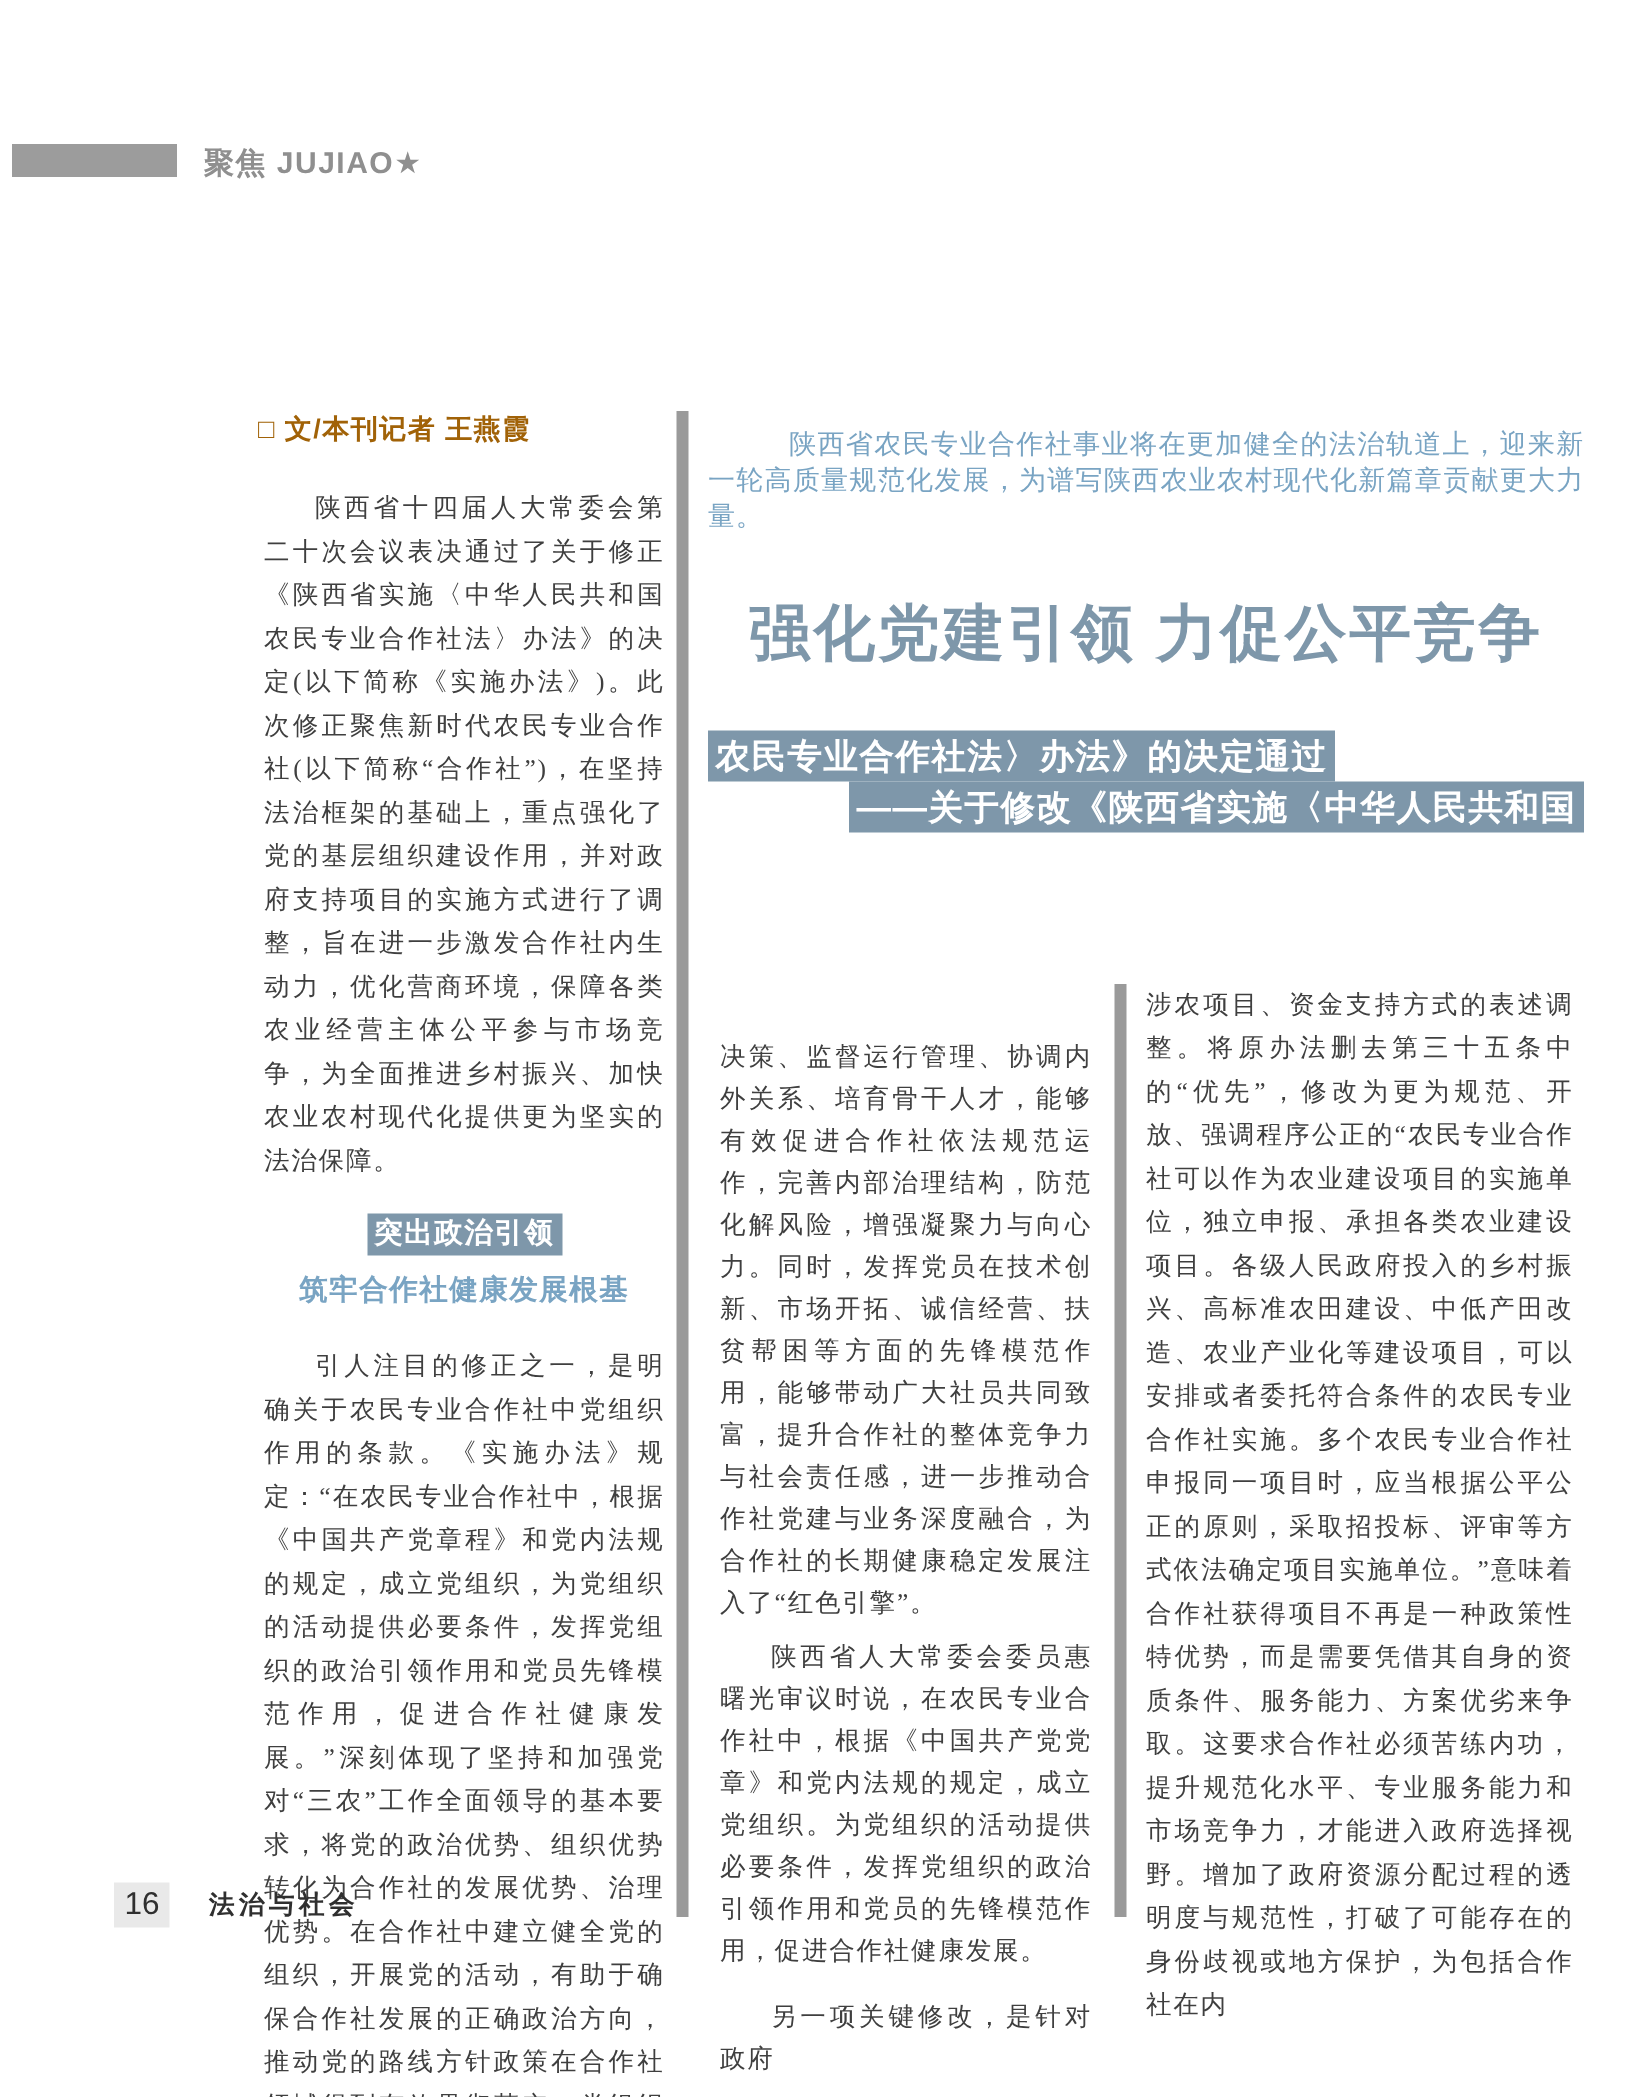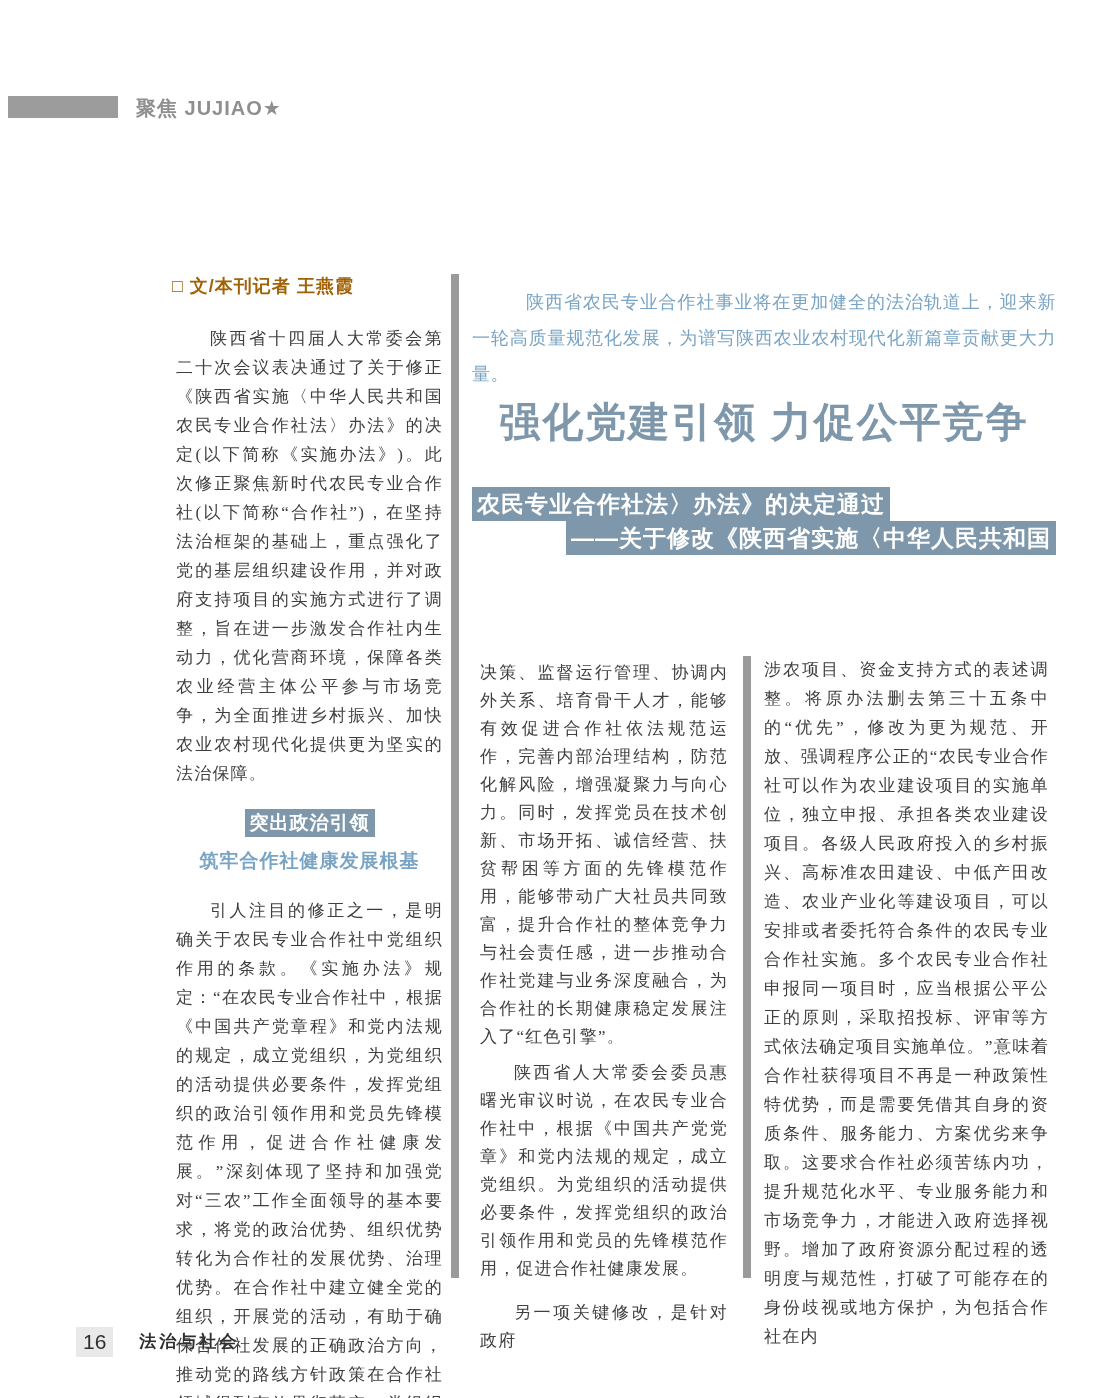--- a/index.html
+++ b/index.html
@@ -55,45 +55,45 @@
   }
   .section-heading .hl{
     display:inline-block;background:var(--steel);color:#fff;padding:1px 5px;
   }
   .section-heading .line2{
     display:block;color:var(--blue);margin-top:7px;
   }
   
   .intro{
     position:absolute;left:460px;top:272px;width:592px;
-    color:var(--blue);font-size:18px;line-height:36px;
+    color:var(--blue);font-size:18px;line-height:24px;
     letter-spacing:0.5px;text-align:justify;text-indent:3em;
   }
   .feature-title{
     position:absolute;left:460px;top:383px;width:592px;
     text-align:center;
     font-family:"Liberation Sans","DejaVu Sans",sans-serif;
     font-weight:bold;font-size:41px;color:var(--steel);letter-spacing:2px;
   }
   .feature-subtitle{
     position:absolute;left:460px;top:468px;width:592px;
     font-family:"Liberation Sans","DejaVu Sans",sans-serif;
     font-weight:bold;font-size:23px;line-height:30px;letter-spacing:1px;
   }
   .feature-subtitle .sub-line{
     display:block;width:fit-content;background:var(--steel);color:#fff;padding:2px 5px;
   }
   .feature-subtitle .sub-line-1{margin-left:auto;margin-right:0;}
   .feature-subtitle .sub-line-2{margin-top:7px;}
   
-  .col-mid{position:absolute;left:460px;top:639px;width:272px;}
+  .col-mid{position:absolute;left:460px;top:671px;width:272px;}
   .col-mid .body-text,.col-right .body-text{line-height:28px;}
   .col-right{position:absolute;left:748px;top:639px;width:301px;}
   
-  .footer{position:absolute;left:64px;top:1314px;display:flex;align-items:center;}
+  .footer{position:absolute;left:64px;top:1242px;display:flex;align-items:center;}
   .page-number{
     display:inline-block;background:var(--pagenum-bg);color:#2f2f2f;
     font-family:"Liberation Sans","DejaVu Sans",sans-serif;
     font-size:21px;padding:3px 7px;
   }
   .journal-name{
     margin-left:22px;
     font-family:"Liberation Sans","DejaVu Sans",sans-serif;
     font-weight:bold;font-size:17px;color:#2f2f2f;letter-spacing:3px;text-align:right;
   }

